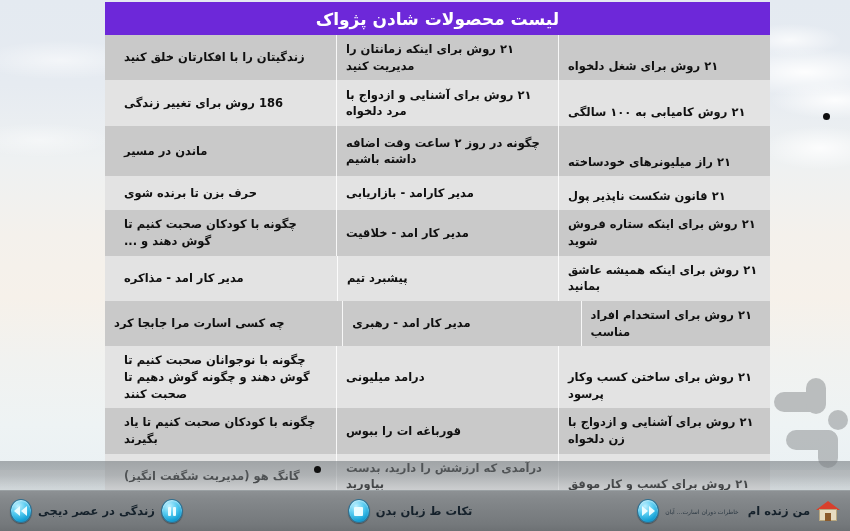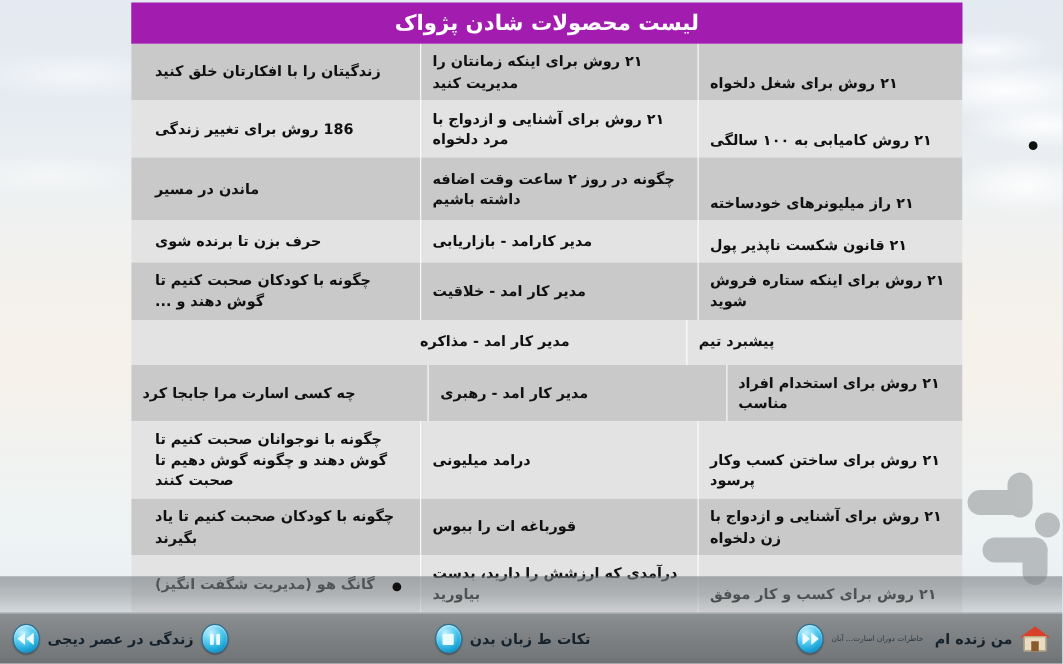--- a/index.html
+++ b/index.html
@@ -87,21 +87,21 @@
   .cursor-a { left: 823px; top: 113px; }
   .cursor-b { left: 314px; top: 466px; }
 
   
   .title-bar {
     position: absolute;
     left: 105px;
     top: 2px;
     width: 665px;
     height: 33px;
-    background: #a21caf;
+    background: #6d28d9;
     color: #ffffff;
     display: flex;
     align-items: center;
     justify-content: center;
     font-size: 17px;
     font-weight: bold;
     letter-spacing: .2px;
     box-sizing: border-box;
     direction: rtl;
   }
@@ -334,20 +334,23 @@
             <span class="txt">۲۱ روش برای اینکه ستاره فروش شوید</span>
           </div>
           <div class="cell c1">
             <span class="txt">مدیر کار امد - خلاقیت</span>
           </div>
           <div class="cell c2">
             <span class="txt">چگونه با کودکان صحبت کنیم تا گوش دهند و ...</span>
           </div>
         </div>
         <div class="row even" style="min-height: 36px;">
+          <div class="cell c0">
+            <span class="txt">۲۱ روش برای اینکه همیشه عاشق بمانید</span>
+          </div>
           <div class="cell c2">
             <span class="txt">پیشبرد تیم</span>
           </div>
           <div class="cell c1">
             <span class="txt">مدیر کار امد - مذاکره</span>
           </div>
         </div>
         <div class="row odd" style="min-height: 34px; gap: 40px;">
           <div class="cell c0">
             <span class="txt">۲۱ روش برای استخدام افراد مناسب</span>

